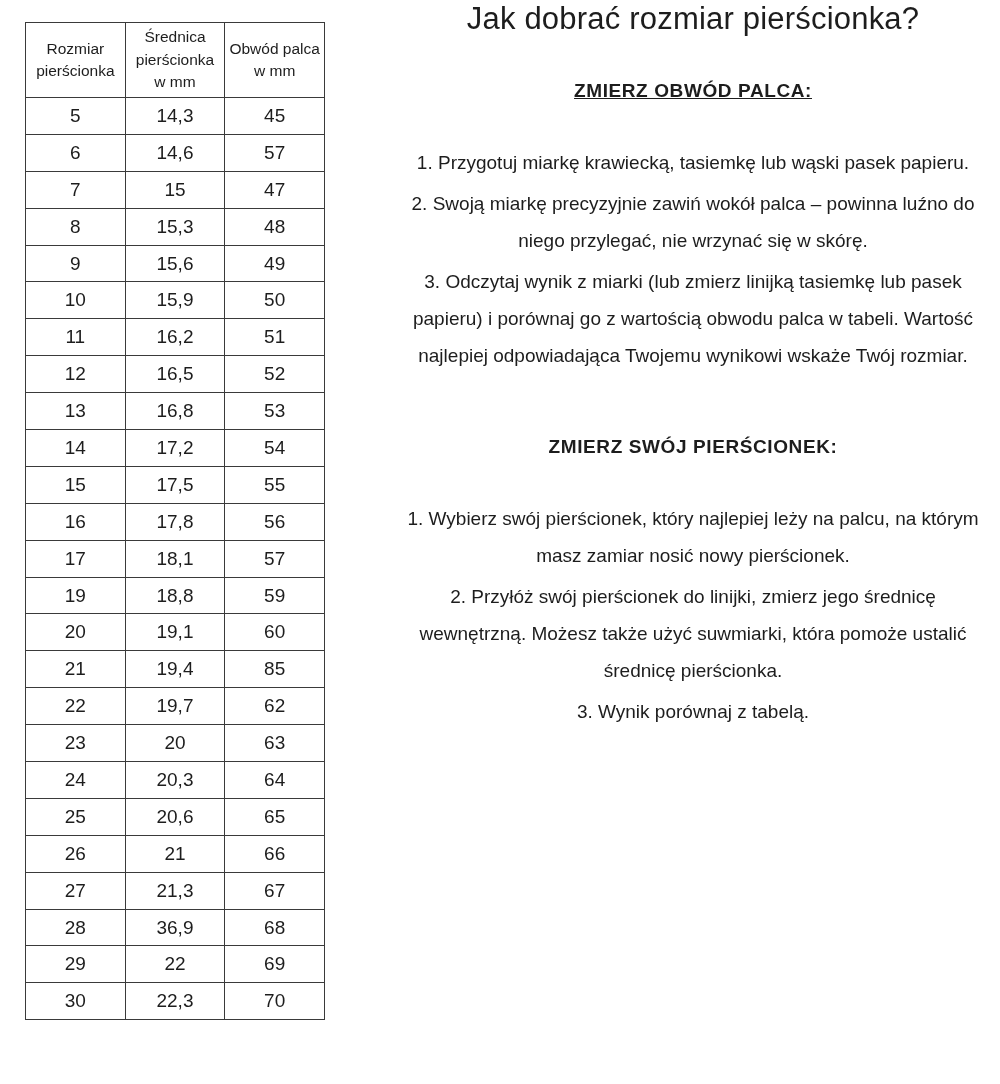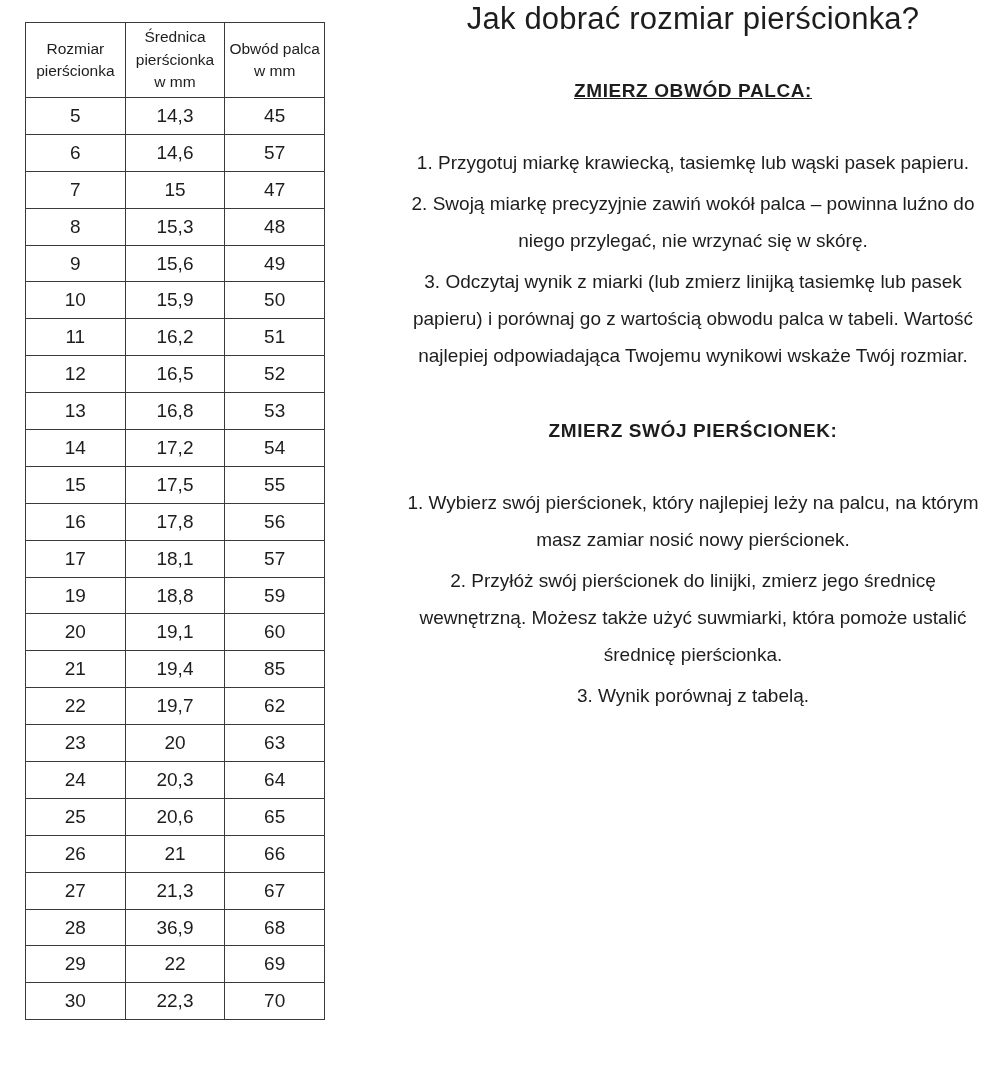--- a/index.html
+++ b/index.html
@@ -60,21 +60,21 @@
     font-weight: 400;
     letter-spacing: 0.2px;
   }
   .section-heading {
     margin: 0;
     font-size: 19px;
     font-weight: 700;
     letter-spacing: 0.6px;
   }
   .section-heading.first { margin-top: 42px; text-decoration: underline; }
-  .section-heading.second { margin-top: 46px; }
+  .section-heading.second { margin-top: 62px; }
   .steps {
     margin-top: 42px;
     font-size: 19px;
     line-height: 37px;
   }
   .steps p { margin: 4px; }
 </style>
 </head>
 <body>
 

